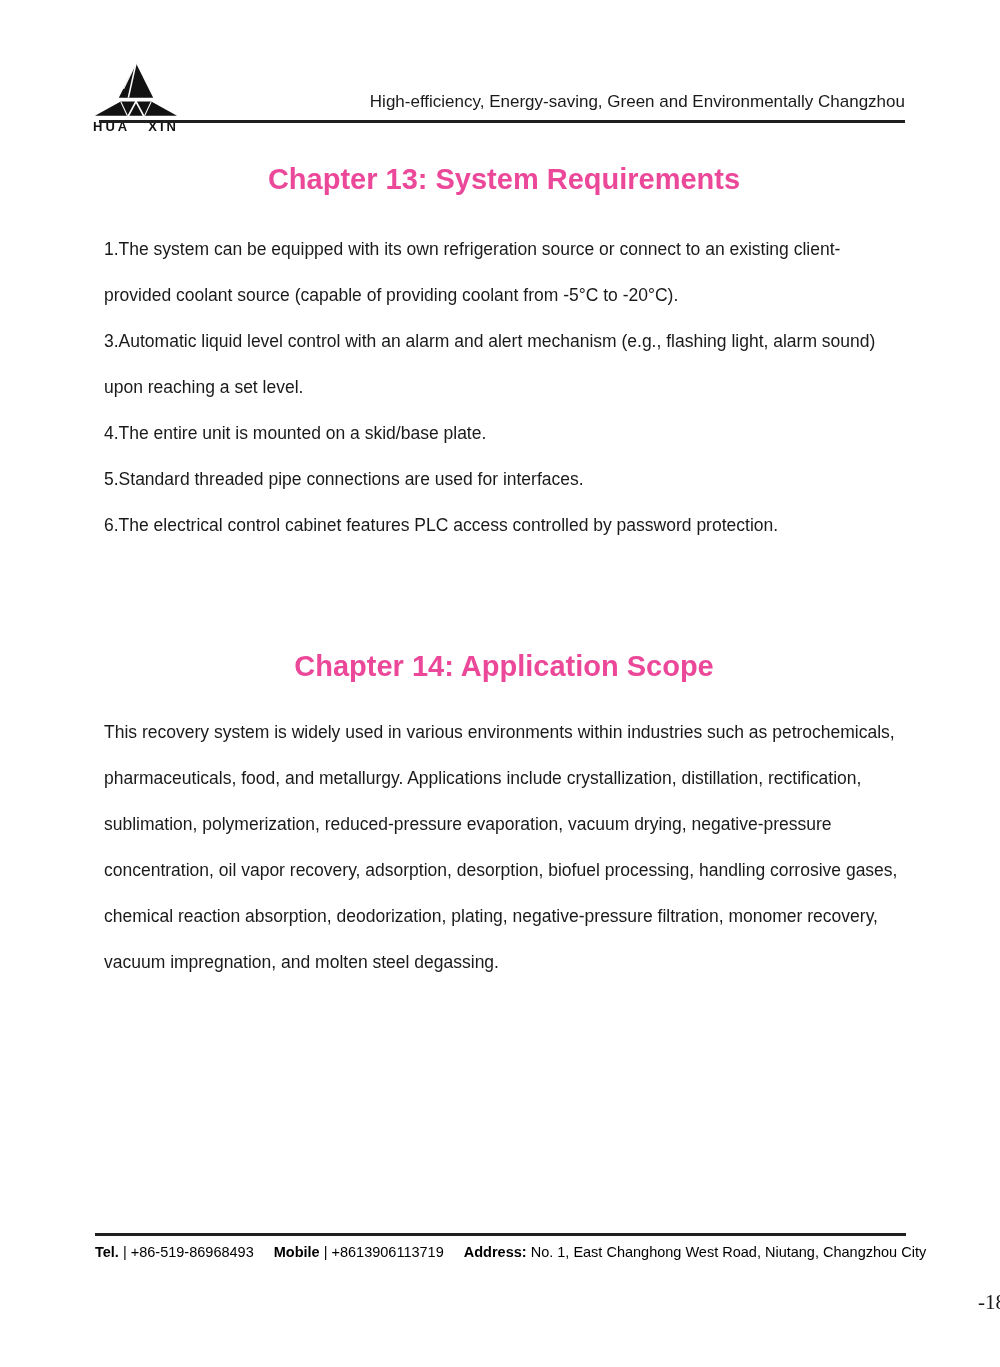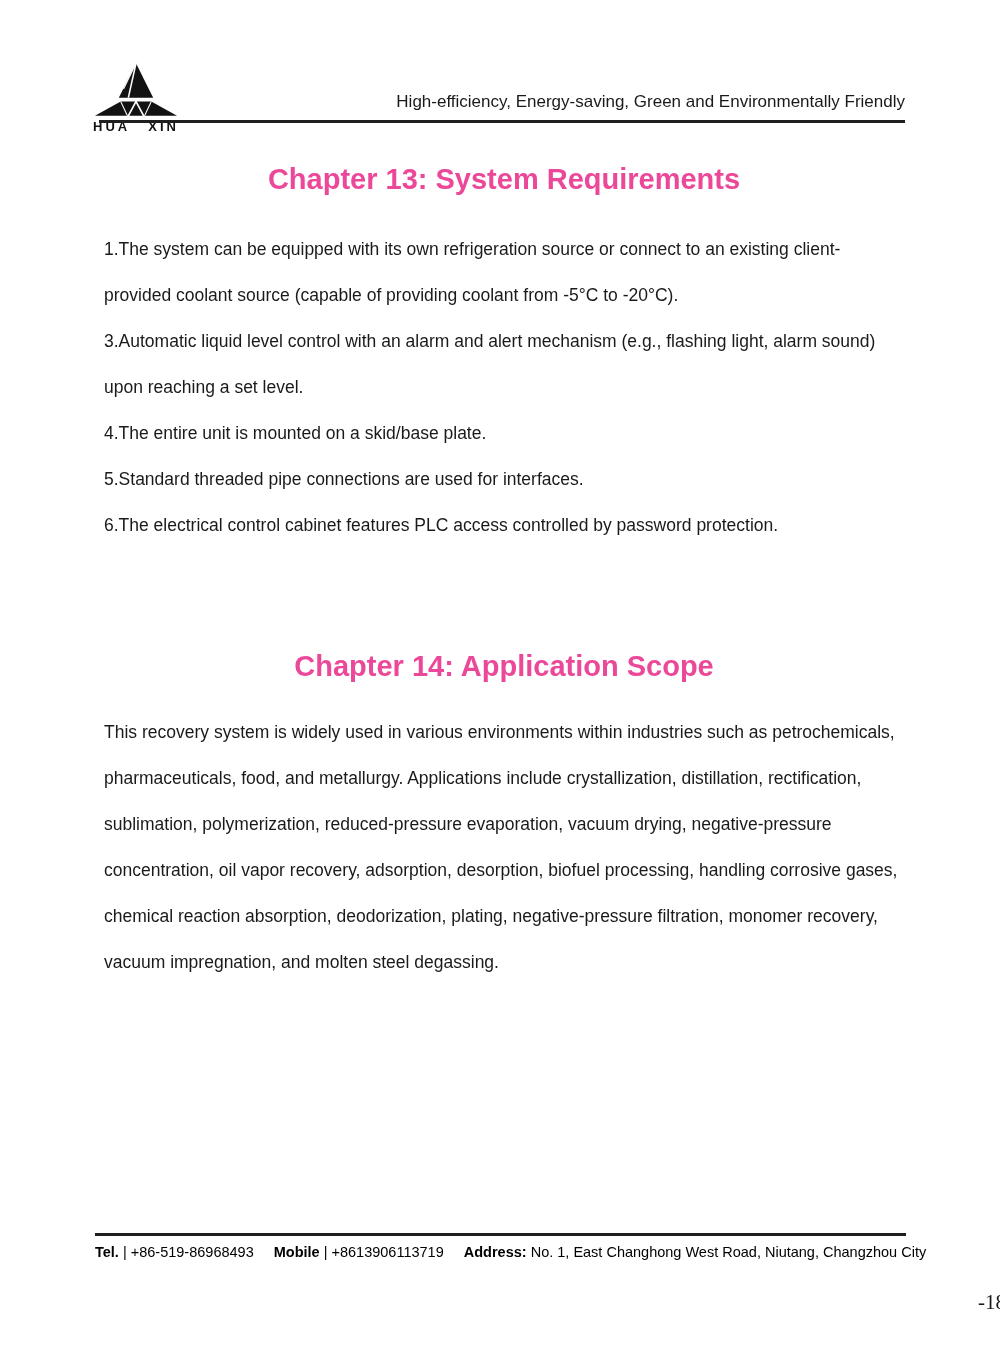--- a/index.html
+++ b/index.html
@@ -121,21 +121,21 @@
         <polygon points="1,56 28,41 43,41 35,56" fill="#121212"></polygon>
         <path d="M28,41 L35,56" stroke="#ffffff" stroke-width="1.1" fill="none"></path>
         <polygon points="87,56 60,41 45,41 53,56" fill="#121212"></polygon>
         <path d="M60,41 L53,56" stroke="#ffffff" stroke-width="1.1" fill="none"></path>
         <polygon points="44,43 37,56 51,56" fill="#121212"></polygon>
       </svg>
     </span>
     <div class="logo-text">HUA XIN</div>
   </div>
 
-  <div class="tagline">High-efficiency, Energy-saving, Green and Environmentally Friendly</div>
+  <div class="tagline">High-efficiency, Energy-saving, Green and Environmentally Changzhou</div>
   <div class="header-rule"></div>
 
   <div class="content">
     <h1 class="chapter-title">Chapter 13: System Requirements</h1>
 
     <p class="req-item">1.The system can be equipped with its own refrigeration source or connect to an existing client-provided coolant source (capable of providing coolant from -5°C to -20°C).</p>
     <p class="req-item">3.Automatic liquid level control with an alarm and alert mechanism (e.g., flashing light, alarm sound) upon reaching a set level.</p>
     <p class="req-item">4.The entire unit is mounted on a skid/base plate.</p>
     <p class="req-item">5.Standard threaded pipe connections are used for interfaces.</p>
     <p class="req-item">6.The electrical control cabinet features PLC access controlled by password protection.</p>

